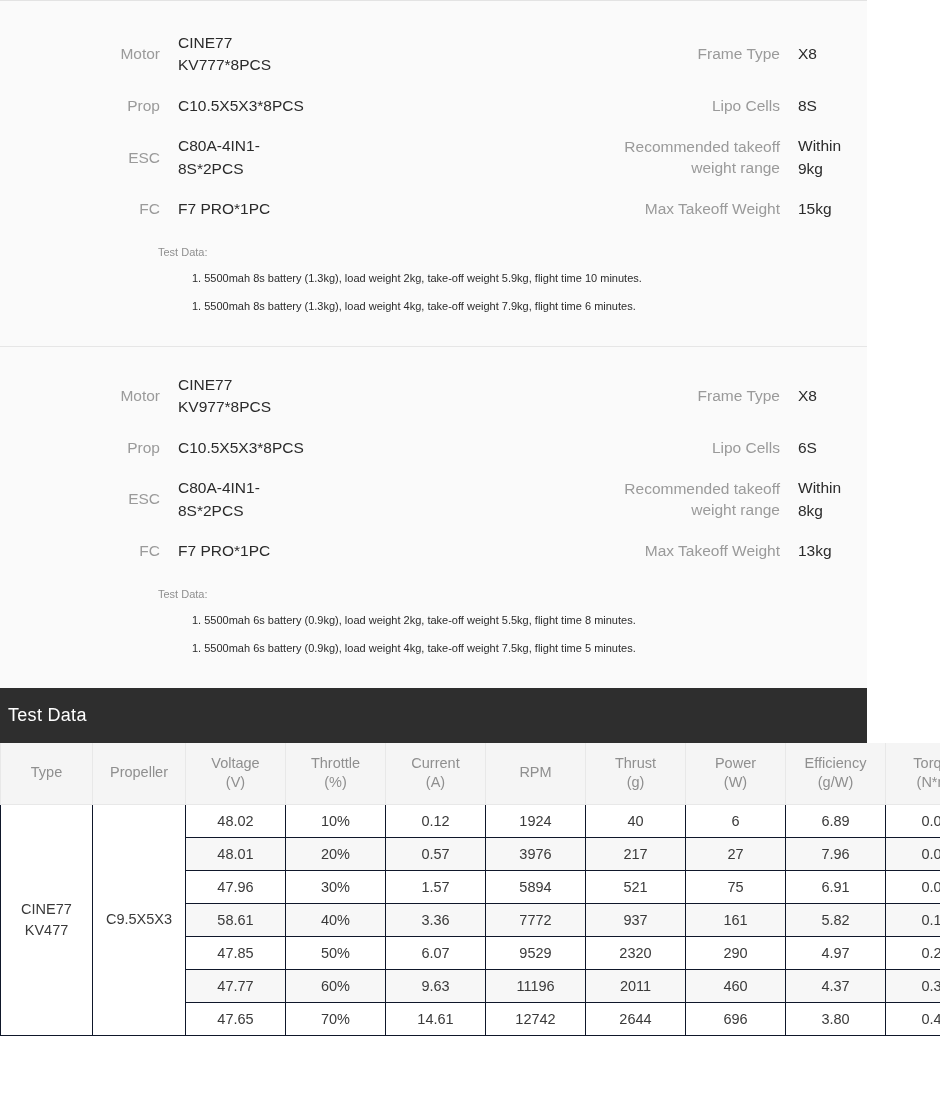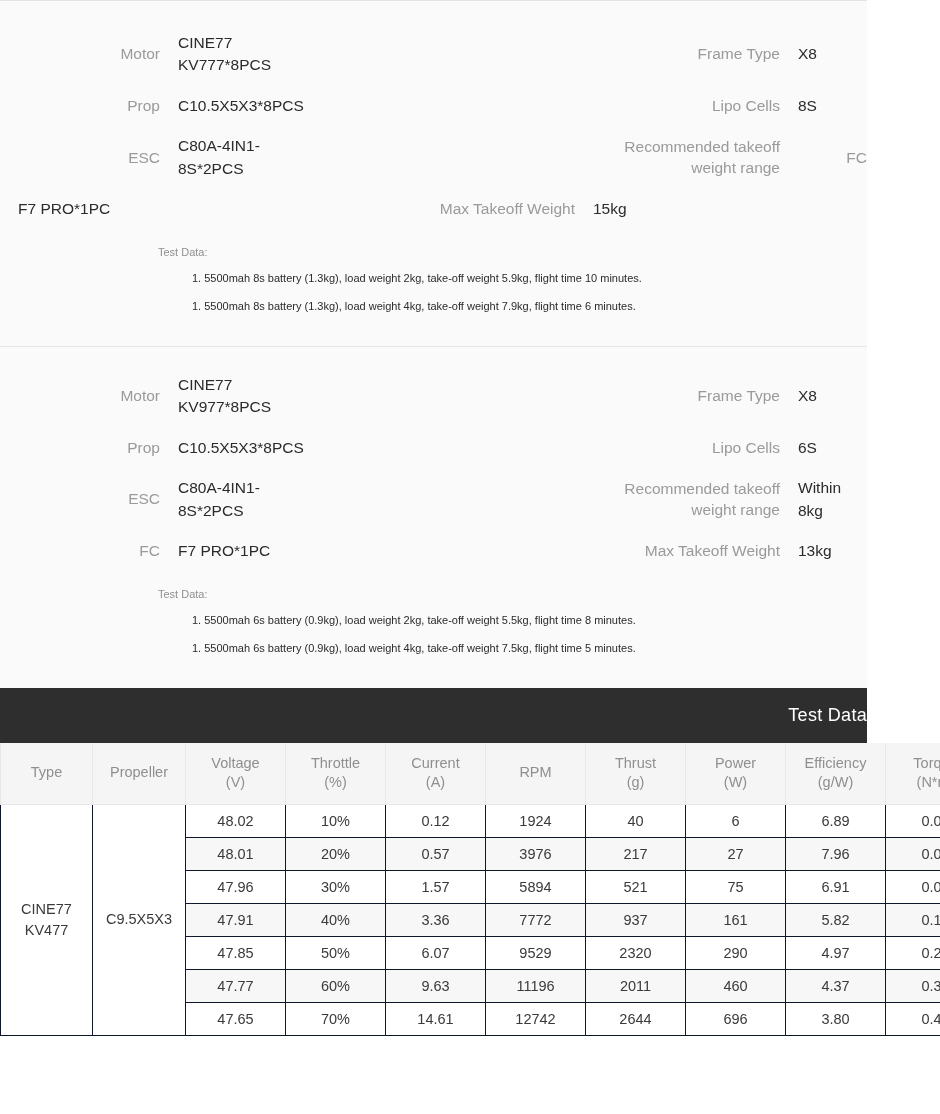--- a/index.html
+++ b/index.html
@@ -78,23 +78,23 @@
   .testdata-item {
     color: #2b2b2b;
     font-size: 11px;
     padding: 8px 0 8px 192px;
   }
 
   
   .table-title {
     background: #2e2e2e;
     color: #ffffff;
-    text-align: right;
+    text-align: left;
     font-size: 18px;
-    padding: 17px 0;
+    padding: 17px 8px;
     letter-spacing: .3px;
   }
   table.testtable {
     border-collapse: collapse;
     width: 940px;
     table-layout: fixed;
     font-size: 14.5px;
   }
   table.testtable th {
     background: #f5f5f5;
@@ -140,20 +140,21 @@
       <div class="cell lbl">Prop</div>
       <div class="cell val">C10.5X5X3*8PCS</div>
       <div class="cell spacer"></div>
       <div class="cell lbl2">Lipo Cells</div>
       <div class="cell val2">8S</div>
 
       <div class="cell lbl">ESC</div>
       <div class="cell val">C80A-4IN1-8S*2PCS</div>
       <div class="cell spacer"></div>
       <div class="cell lbl2 two-line">Recommended takeoff weight range</div>
+      <div class="cell val2">Within 9kg</div>
 
       <div class="cell lbl">FC</div>
       <div class="cell val">F7 PRO*1PC</div>
       <div class="cell spacer"></div>
       <div class="cell lbl2">Max Takeoff Weight</div>
       <div class="cell val2">15kg</div>
     </div>
 
     <div class="testdata-label">Test Data:</div>
     <div class="testdata-item">1. 5500mah 8s battery (1.3kg), load weight 2kg, take-off weight 5.9kg, flight time 10 minutes.</div>
@@ -278,21 +279,21 @@
         <td>47.96</td>
         <td>30%</td>
         <td>1.57</td>
         <td>5894</td>
         <td>521</td>
         <td>75</td>
         <td>6.91</td>
         <td>0.09</td>
       </tr>
       <tr>
-        <td>47.91</td>
+        <td>58.61</td>
         <td>40%</td>
         <td>3.36</td>
         <td>7772</td>
         <td>937</td>
         <td>161</td>
         <td>5.82</td>
         <td>0.16</td>
       </tr>
       <tr>
         <td>47.85</td>

